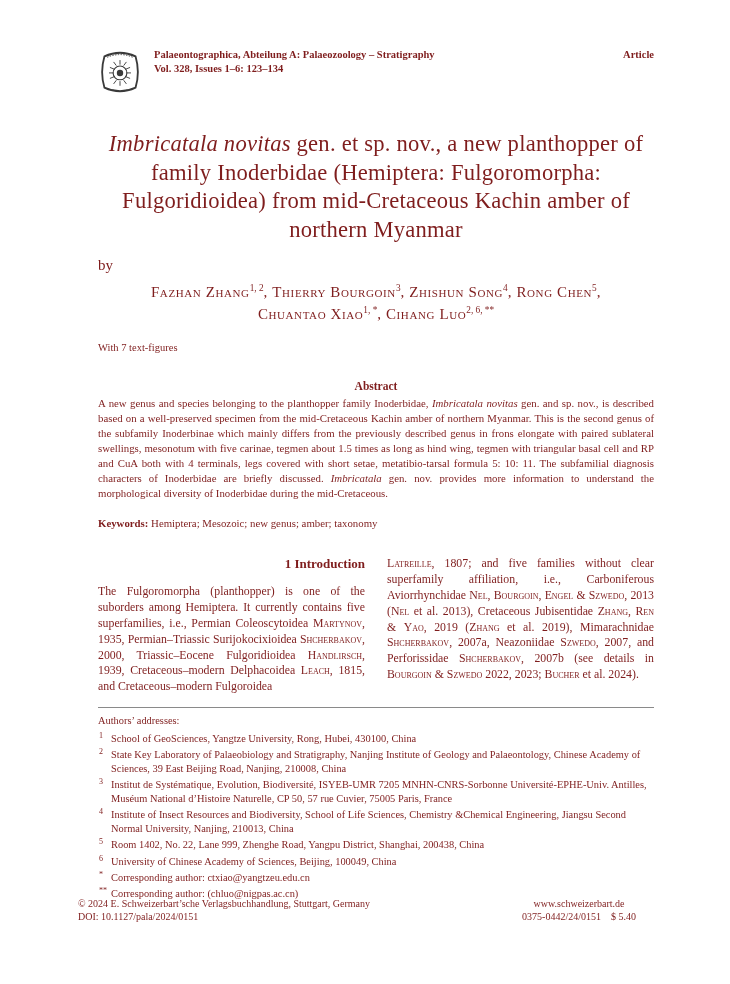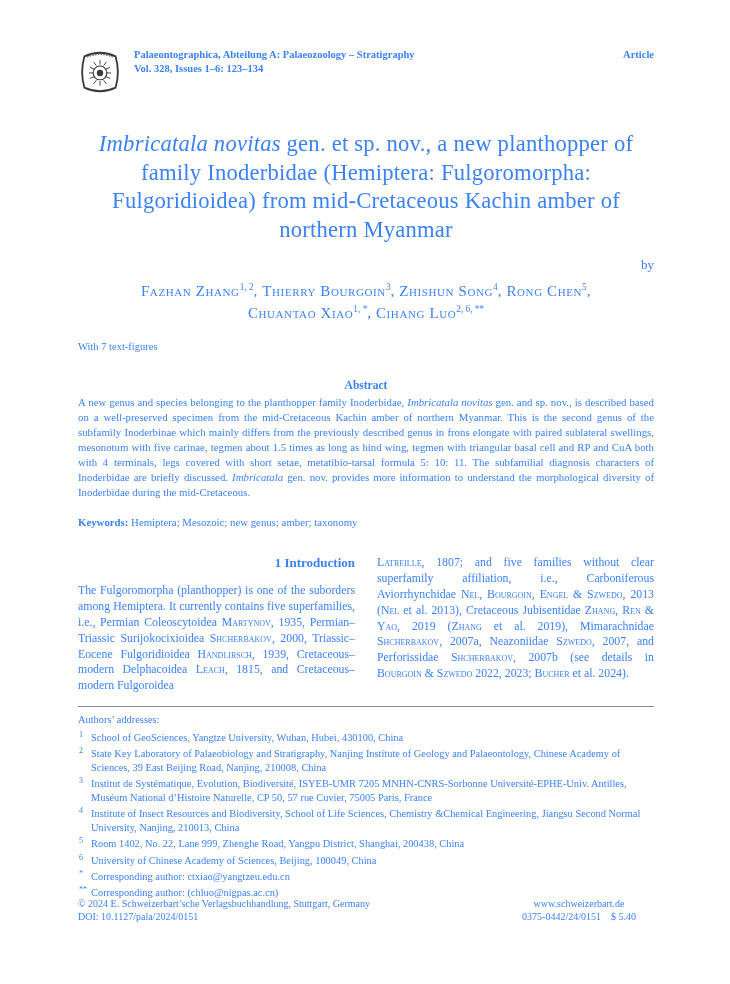--- a/index.html
+++ b/index.html
@@ -1,40 +1,41 @@
 <!DOCTYPE html>
 <html><head>
 <meta charset="utf-8">
 <style>
   html,body { margin:0; padding:0; background:#ffffff; }
   .page {
     position:relative;
     width:730px; height:984px;
     background:#ffffff;
-    color:#3b82f6;
+    color:#7f1d1d;
     font-family:"Liberation Serif", serif;
     overflow:hidden;
     box-sizing:border-box;
+    padding-left:20px;
   }
   .content { padding:48px 76px 0 78px; }
 
   
   .header { display:flex; align-items:flex-start; }
   .logo { width:44px; height:48px; flex:0 0 auto; }
   .journal-info { margin-left:12px; font-size:10.5px; line-height:13.6px; }
   .jl-bold { font-weight:bold; }
   .article-type { margin-left:auto; font-size:10.5px; font-weight:600; padding-top:1px; }
 
   
   .title {
     margin-top:34px; text-align:center;
     font-size:22.6px; line-height:28.6px; font-weight:400;
     letter-spacing:0.01em;
   }
-  .byline { text-align:right; font-size:13px; margin-top:13px; }
+  .byline { text-align:left; font-size:15px; margin-top:13px; }
   .authors {
     text-align:center; font-size:15px; line-height:22px;
     margin-top:7px; letter-spacing:0.04em;
   }
   .figures-note { text-align:left; font-size:10.5px; margin-top:17px; }
 
   
   .abstract-heading { text-align:center; font-weight:bold; font-size:11.5px; margin-top:27px; }
   .abstract-body { text-align:justify; font-size:10.8px; line-height:15px; margin-top:4px; }
   .keywords { font-size:10.8px; margin-top:16px; }
@@ -127,21 +128,21 @@
         <p class="col-text" style="margin:0;"><span class="sc">Latreille</span><span>, 1807; and five families without clear superfamily affiliation, i.e., Carboniferous Aviorrhynchidae </span><span class="sc">Nel, Bourgoin, Engel &amp; Szwedo</span><span>, 2013 (</span><span class="sc">Nel</span><span> et al. 2013), Cretaceous Jubisentidae </span><span class="sc">Zhang, Ren</span><span> &amp; </span><span class="sc">Yao</span><span>, 2019 (</span><span class="sc">Zhang</span><span> et al. 2019), Mimarachnidae </span><span class="sc">Shcherbakov</span><span>, 2007a, Neazoniidae </span><span class="sc">Szwedo</span><span>, 2007, and Perforissidae </span><span class="sc">Shcherbakov</span><span>, 2007b (see details in </span><span class="sc">Bourgoin</span><span> &amp; </span><span class="sc">Szwedo</span><span> 2022, 2023; </span><span class="sc">Bucher</span><span> et al. 2024).</span></p>
       </div>
     </div>
 
     <hr class="divider">
     <div class="addresses">
       <div class="addresses-heading">Authors’ addresses:</div>
       <ul class="address-list">
 
           <li>
-            <sup class="marker">1</sup><span>School of GeoSciences, Yangtze University, Wuhan, Hubei, 430100, China</span>
+            <sup class="marker">1</sup><span>School of GeoSciences, Yangtze University, Rong, Hubei, 430100, China</span>
           </li>
 
           <li>
             <sup class="marker">2</sup><span>State Key Laboratory of Palaeobiology and Stratigraphy, Nanjing Institute of Geology and Palaeontology, Chinese Academy of Sciences, 39 East Beijing Road, Nanjing, 210008, China</span>
           </li>
 
           <li>
             <sup class="marker">3</sup><span>Institut de Systématique, Evolution, Biodiversité, ISYEB-UMR 7205 MNHN-CNRS-Sorbonne Université-EPHE-Univ. Antilles, Muséum National d’Histoire Naturelle, CP 50, 57 rue Cuvier, 75005 Paris, France</span>
           </li>
 

